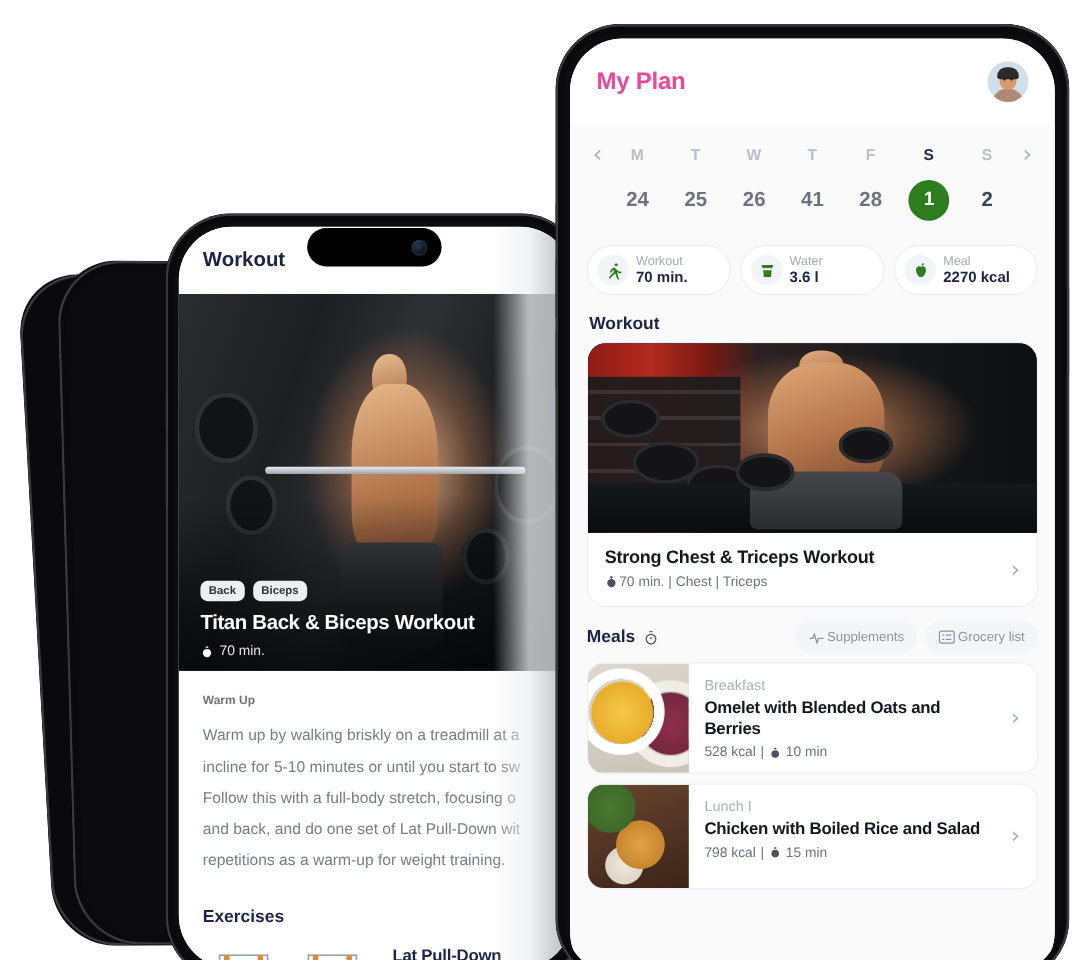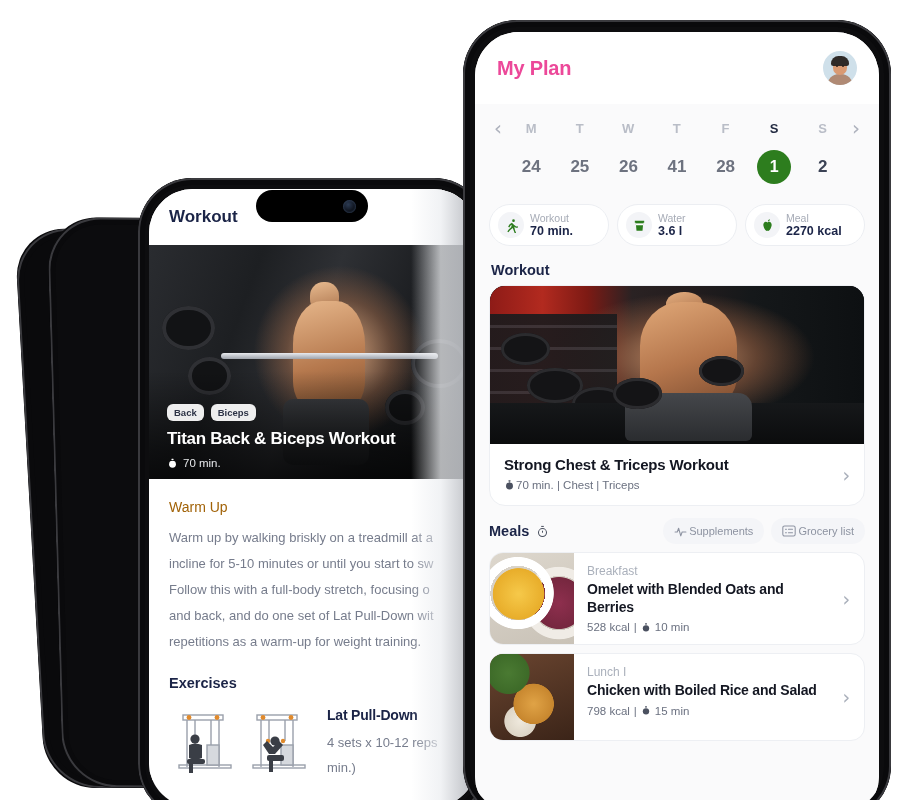--- a/index.html
+++ b/index.html
@@ -190,21 +190,21 @@
       linear-gradient(160deg,#6a4530,#3b2418);
   }
   .m-tx{ flex:1; padding:11px 30px 11px 13px; min-width:0; }
   .m-kick{ font-size:12px; color:#aab0bb; }
   .m-name{ font-size:14px; font-weight:bold; color:#141722; line-height:1.3; margin-top:2px; letter-spacing:-0.2px; }
   .m-meta{ font-size:11.5px; color:#6b7180; margin-top:5px; display:flex; align-items:center; gap:4px; }
 
   
   .l-head{ height:56px; display:flex; align-items:center; padding:0 20px; background:#fff; }
   .l-title{ font-size:17px; font-weight:bold; color:#1b2447; }
-  .l-hero{ height:234px; position:relative; overflow:hidden; background:#0c4a6e; }
+  .l-hero{ height:314px; position:relative; overflow:hidden; background:#0c4a6e; }
   .l-hero .bg{ position:absolute; inset:0;
     background:
       radial-gradient(ellipse 42% 60% at 58% 46%, rgba(224,172,131,0.98) 0%, rgba(150,100,70,0.55) 38%, rgba(0,0,0,0) 62%),
       linear-gradient(110deg,#2a2c30 0%,#1d1f22 28%,#2e3034 48%,#1a1c1f 72%,#111315 100%),
       #17191c;
   }
   .l-hero .plate{ position:absolute; border-radius:50%; background:#121315; box-shadow:0 0 0 4px #2f3034 inset; }
   .l-hero .bar{ position:absolute; left:22%; top:46%; width:66%; height:6px;
     background:linear-gradient(180deg,#e8eaee,#9ea3ab); border-radius:3px; }
   .l-hero .torso{ position:absolute; left:44%; top:24%; width:22%; height:46%;
@@ -217,23 +217,23 @@
     background:linear-gradient(180deg, rgba(0,0,0,0) 0%, rgba(0,0,0,0.55) 70%, rgba(0,0,0,0.72) 100%); }
   .l-tags{ position:absolute; left:18px; bottom:58px; display:flex; gap:7px; }
   .l-tag{ background:rgba(255,255,255,0.93); border-radius:6px; padding:3px 7px;
     font-size:9.5px; font-weight:bold; color:#2d3346; }
   .l-hero-name{ position:absolute; left:18px; bottom:30px; color:#fff; font-size:17px;
     font-weight:bold; letter-spacing:-0.3px; white-space:nowrap; }
   .l-hero-meta{ position:absolute; left:18px; bottom:10px; color:#e6e7ea; font-size:11.5px;
     display:flex; align-items:center; gap:5px; }
 
   .l-sheet{ background:#fff; padding:20px 20px 0; }
-  .l-h{ font-size:14px; font-weight:normal; color:#a16207; }
+  .l-h{ font-size:10px; font-weight:bold; color:#737373; }
   .l-p{ font-size:13px; color:#767c8c; line-height:2.0; margin-top:10px; white-space:nowrap; }
-  .l-h2{ font-size:14.5px; font-weight:bold; color:#1b2447; margin-top:20px; }
+  .l-h2{ font-size:14.5px; font-weight:bold; color:#1b2447; margin-top:26px; }
   .l-ex{ display:flex; gap:2px; align-items:flex-start; margin-top:14px; }
   .l-ex-img{ width:72px; height:74px; flex:none; position:relative; }
   .l-ex-tx{ padding-left:10px; padding-top:2px; }
   .l-ex-n{ font-size:14px; font-weight:bold; color:#1b2447; letter-spacing:-0.2px; }
   .l-ex-d{ font-size:13px; color:#767c8c; margin-top:8px; line-height:1.9; white-space:nowrap; }
 
   
   .gloss{
     position:absolute; right:0; top:0; bottom:0; width:66px;
     background:linear-gradient(90deg, rgba(255,255,255,0) 0%, rgba(236,238,241,0.75) 45%, rgba(175,178,184,0.95) 100%);

